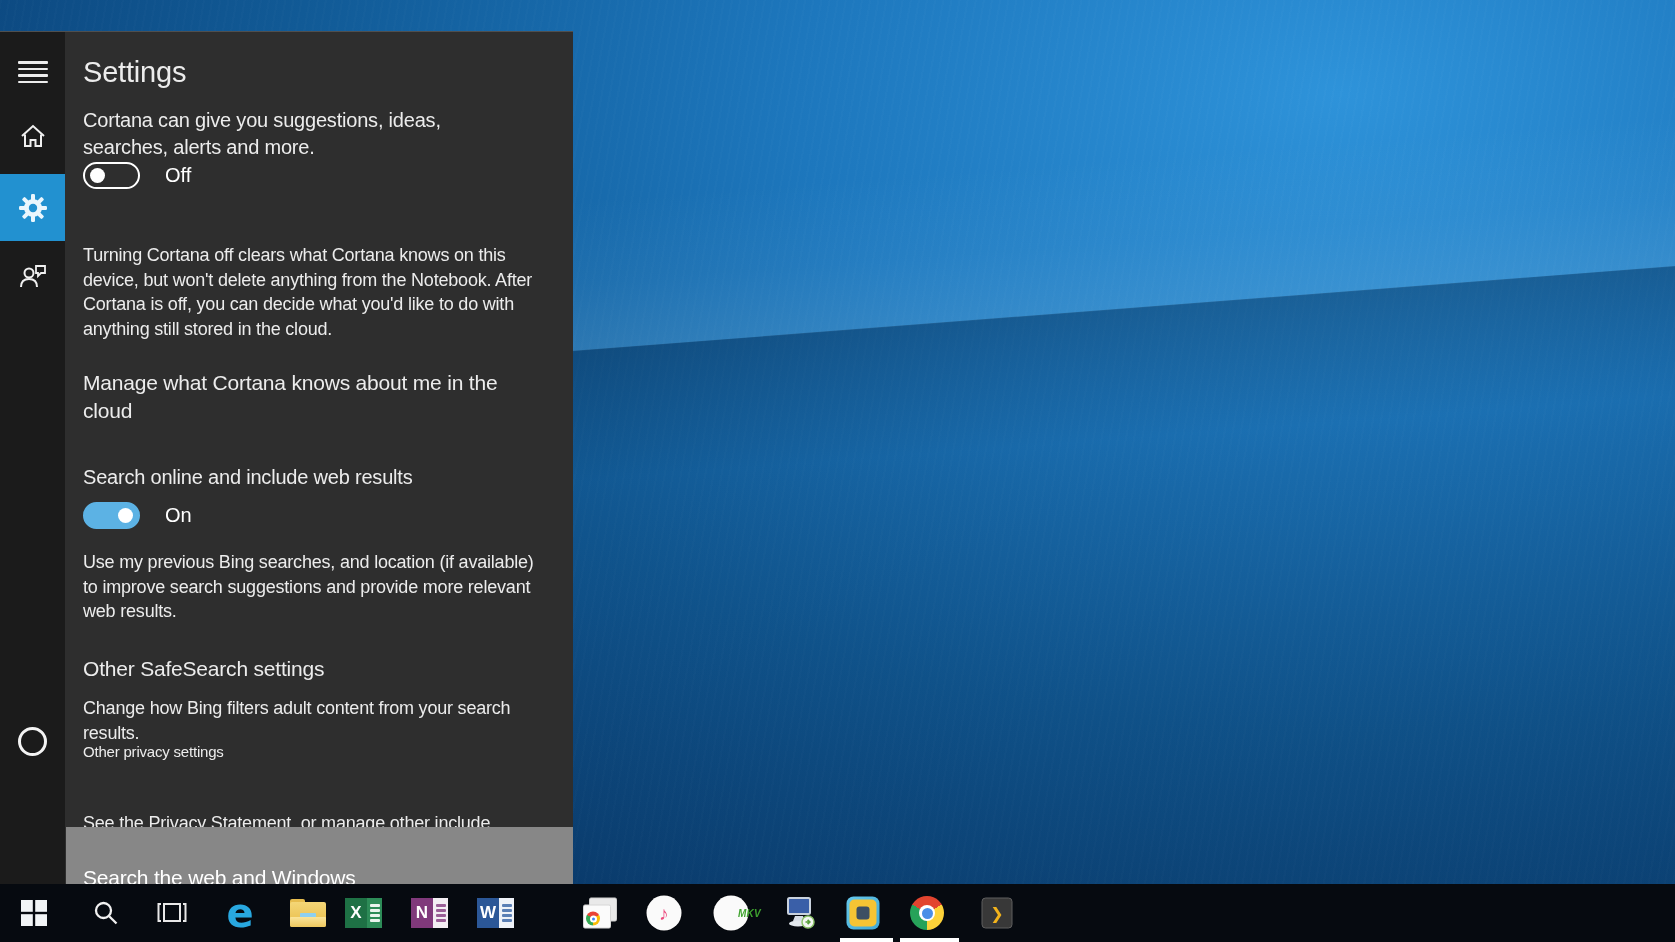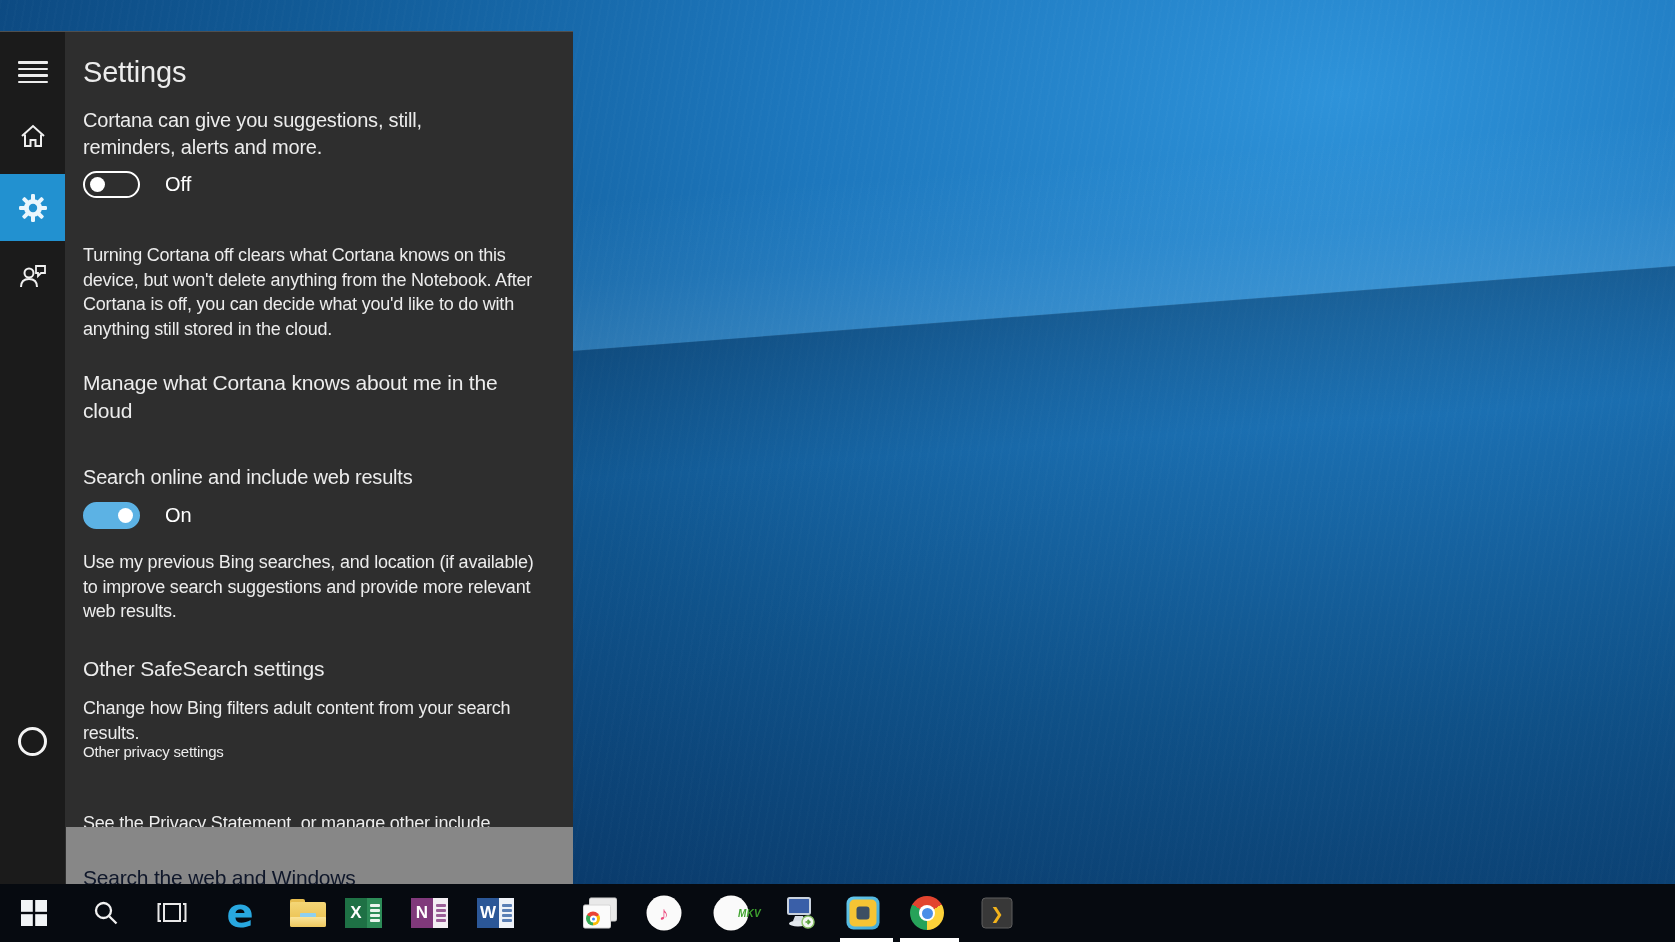--- a/index.html
+++ b/index.html
@@ -43,31 +43,31 @@
   .link{color:#4da6d9;cursor:pointer;}
   .l1{top:337px;width:440px;font-size:21px;line-height:28px;}
   .lbl2{top:434px;width:440px;font-size:20px;color:#f5f5f5;}
   .p3{top:518px;width:455px;}
   .l2{top:625px;width:440px;font-size:21px;}
   .p4{top:664px;width:470px;}
   .l3{top:711px;width:440px;font-size:15px;}
   .p5{top:779px;width:470px;}
   
   .toggle-row{position:absolute;left:18px;display:flex;align-items:center;gap:25px;}
-  .tr-off{top:139px;justify-content:center;} .tr-on{top:470px;}
+  .tr-off{top:130px;justify-content:center;} .tr-on{top:470px;}
   .toggle{position:relative;width:57px;height:27px;border:2px solid #fff;border-radius:15px;box-sizing:border-box;cursor:pointer;}
   .toggle .knob{position:absolute;top:4px;width:15px;height:15px;border-radius:50%;background:#fff;}
   .toggle.off .knob{left:5px;}
   .toggle.on{background:#5cb2e4;border-color:#5cb2e4;}
   .toggle.on .knob{right:5px;}
   .toggle-label{font-size:20px;color:#fff;}
   
   .searchbox{position:absolute;left:66px;right:0;bottom:0;height:57px;background:#878787;
     display:flex;align-items:center;padding-left:17px;box-sizing:border-box;cursor:text;}
-  .searchbox span{font-size:21px;color:#0f172a;letter-spacing:-0.2px;margin-top:44px;}
+  .searchbox span{font-size:21px;color:#ffffff;letter-spacing:-0.2px;margin-top:44px;}
   
   .taskbar{position:absolute;left:0;bottom:0;width:100%;height:58px;background:#060a10;}
   .tb{position:absolute;top:50%;transform:translate(-50%,-50%);display:flex;align-items:center;justify-content:center;cursor:pointer;}
   .run-bar{position:absolute;bottom:0;height:4px;background:#fff;}
   .edge-e{font-size:40px;line-height:40px;font-weight:bold;color:#28a8e0;font-family:"DejaVu Sans",sans-serif;}
   
   .folder{position:relative;width:36px;height:28px;}
   .folder .tab{position:absolute;left:0;top:0;width:15px;height:7px;background:#e7bd4e;border-radius:2px 2px 0 0;}
   .folder .back{position:absolute;left:0;top:3px;width:36px;height:25px;background:linear-gradient(#f4d677,#e8bc47);border-radius:2px;}
   .folder .inner{position:absolute;left:10px;bottom:4px;width:16px;height:10px;background:#8ed0f0;border-radius:1px;}
@@ -155,21 +155,21 @@
       </svg>
     </div>
     <div class="side-item" style="top:694px;height:30px;">
       <span class="cortana-ring"></span>
     </div>
   </div>
 
   <div class="content">
     <div class="txt title">Settings</div>
 
-    <div class="txt p1">Cortana can give you suggestions, still, reminders, alerts and more.</div>
+    <div class="txt p1">Cortana can give you suggestions, ideas, searches, alerts and more.</div>
 
     <div class="toggle-row tr-off">
       <div class="toggle off">
           <span class="knob"></span>
         </div>
       <span class="toggle-label">Off</span>
     </div>
 
     <div class="txt note p2">Turning Cortana off clears what Cortana knows on this device, but won't delete anything from the Notebook. After Cortana is off, you can decide what you'd like to do with anything still stored in the cloud.</div>
 

